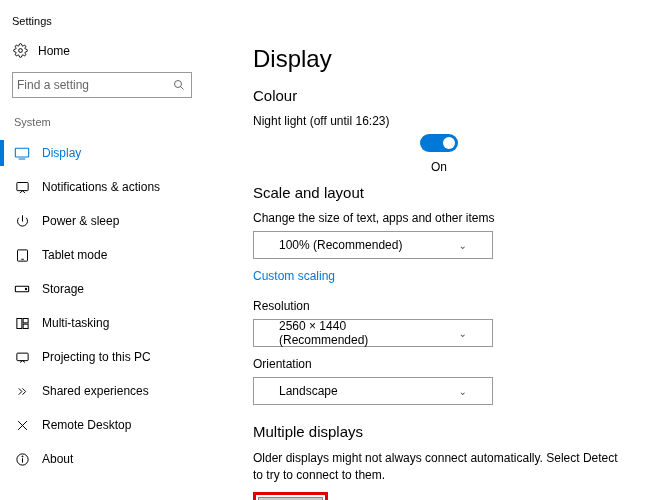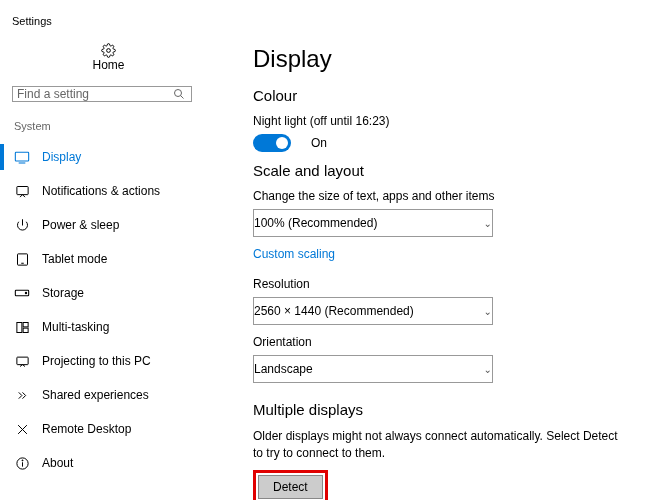--- a/index.html
+++ b/index.html
@@ -1,39 +1,39 @@
 <!DOCTYPE html>
 <html><head>
 <meta charset="utf-8">
 <style>
   * { box-sizing: border-box; margin: 0; padding: 0; }
   body { font-family: "Segoe UI", Arial, sans-serif; font-size: 12px; color: #000; background: #fff; width: 654px; height: 500px; overflow: hidden; }
   .header { padding: 15px 12px 4px; font-size: 11px; }
   .layout { display: flex; }
   .sidebar { width: 205px; padding: 12px 0 0 12px; }
-  .home-row { display: flex; align-items: center; margin-bottom: 14px; cursor: pointer; flex-direction: column; }
+  .home-row { display: flex; align-items: center; gap: 10px; margin-bottom: 14px; cursor: pointer; }
   .home-row .icon { width: 16px; display: flex; justify-content: center; }
-  .search { display: flex; align-items: center; justify-content: space-between; border: 1px solid #999; width: 180px; height: 16px; padding: 0 6px 0 4px; margin-bottom: 18px; background: #fff; margin-top: 12px; }
+  .search { display: flex; align-items: center; justify-content: space-between; border: 1px solid #999; width: 180px; height: 26px; padding: 0 6px 0 4px; margin-bottom: 18px; background: #fff; margin-top: 12px; }
   .search input { border: none; outline: none; font-size: 12px; width: 140px; color: #666; }
   .search input::placeholder { color: #666; }
   .section-label { color: #666; font-size: 11px; margin-bottom: 8px; padding-left: 2px; }
   .nav-item { display: flex; align-items: center; gap: 12px; height: 34px; padding-left: 2px; cursor: pointer; position: relative; }
   .nav-item .icon { width: 16px; display: flex; justify-content: center; color: #000; }
   .nav-item.active { color: #0078d7; }
   .nav-item.active .icon { color: #0078d7; }
   .nav-item.active::before { content: ""; position: absolute; left: -12px; top: 4px; bottom: 4px; width: 4px; background: #0078d7; }
   .main { padding: 14px 0 0 48px; width: 420px; }
   h1 { font-size: 24px; font-weight: 400; margin-bottom: 14px; }
   h2 { font-size: 15px; font-weight: 400; margin-bottom: 10px; }
   .setting-label { font-size: 12px; margin-bottom: 6px; color: #000; }
-  .toggle-row { display: flex; align-items: center; gap: 20px; margin-bottom: 10px; }
+  .toggle-row { display: flex; align-items: center; gap: 8px; margin-bottom: 10px; flex-direction: column; }
   .toggle { width: 38px; height: 18px; border-radius: 9px; background: #0078d7; position: relative; cursor: pointer; }
   .toggle .knob { position: absolute; right: 3px; top: 3px; width: 12px; height: 12px; border-radius: 50%; background: #fff; }
   .link { color: #0078d7; font-size: 12px; cursor: pointer; display: inline-block; margin-bottom: 16px; }
-  .dropdown { display: flex; align-items: center; justify-content: space-between; border: 1px solid #999; width: 240px; height: 28px; padding: 0 0; margin-bottom: 10px; cursor: pointer; background: #fff; gap: 41px; }
+  .dropdown { display: flex; align-items: center; justify-content: space-between; border: 1px solid #999; width: 240px; height: 28px; padding: 0 25px; margin-bottom: 10px; cursor: pointer; background: #fff; gap: 41px; }
   .chevron { color: #555; font-size: 10px; }
   .desc { font-size: 12px; margin-bottom: 8px; line-height: 1.4; }
   .detect-wrap { display: inline-block; border: 3px solid #e00000; padding: 2px; margin-bottom: 8px; }
   .detect-btn { background: #ccc; border: 1px solid #888; padding: 4px 14px; font-size: 12px; cursor: pointer; }
   svg { display: block; }
 </style>
 </head>
 <body>
 
 <div class="header">Settings</div>

